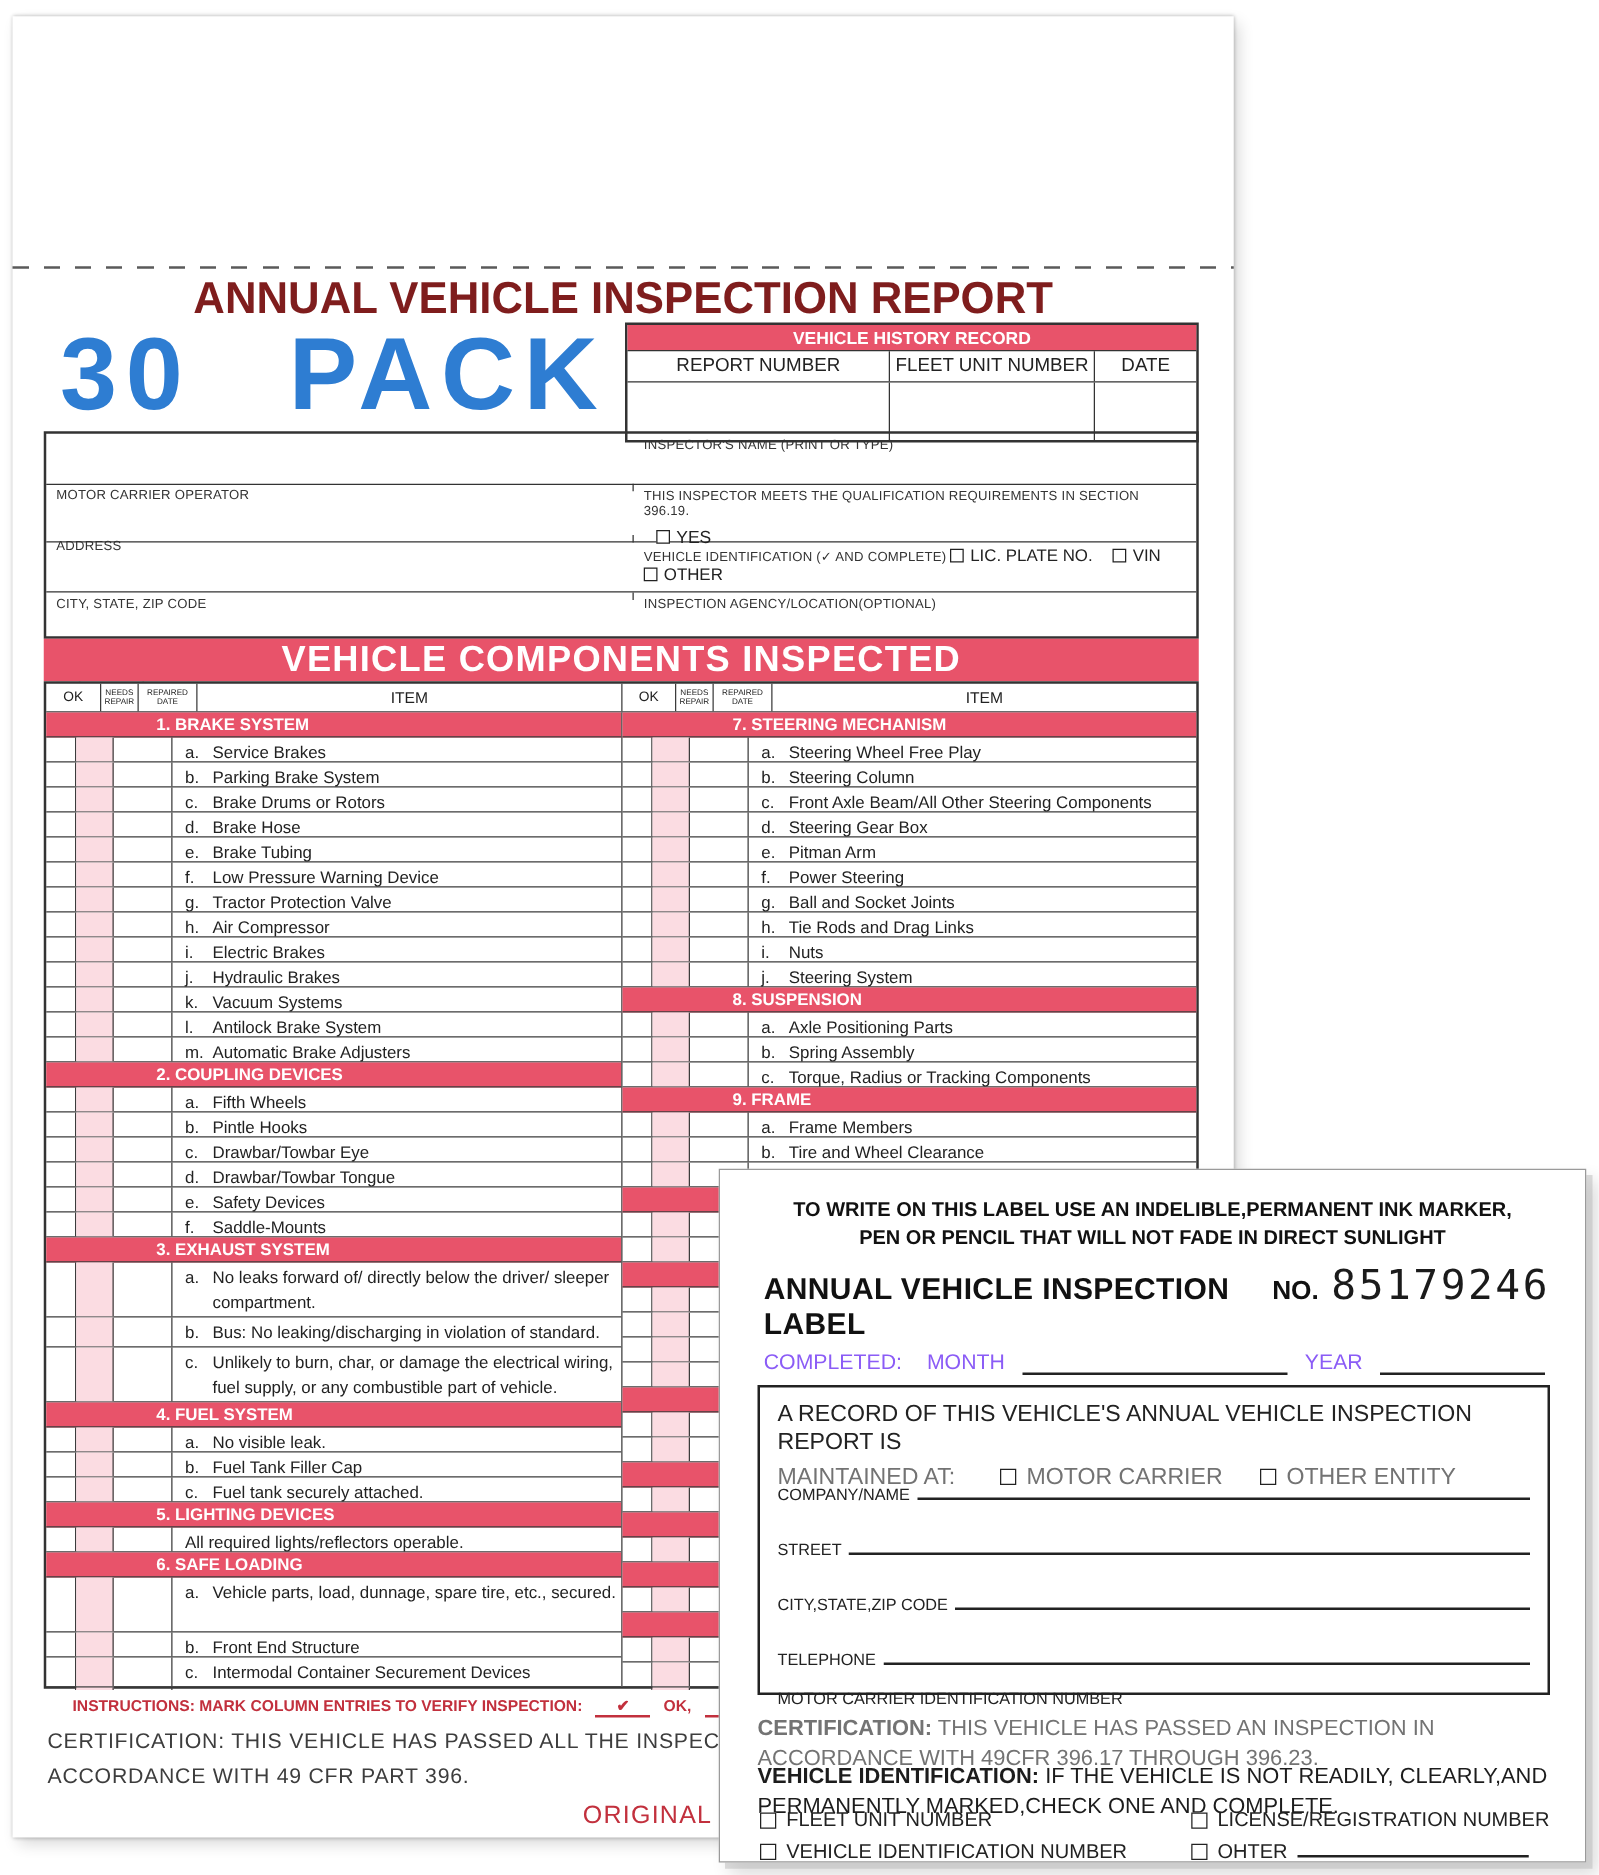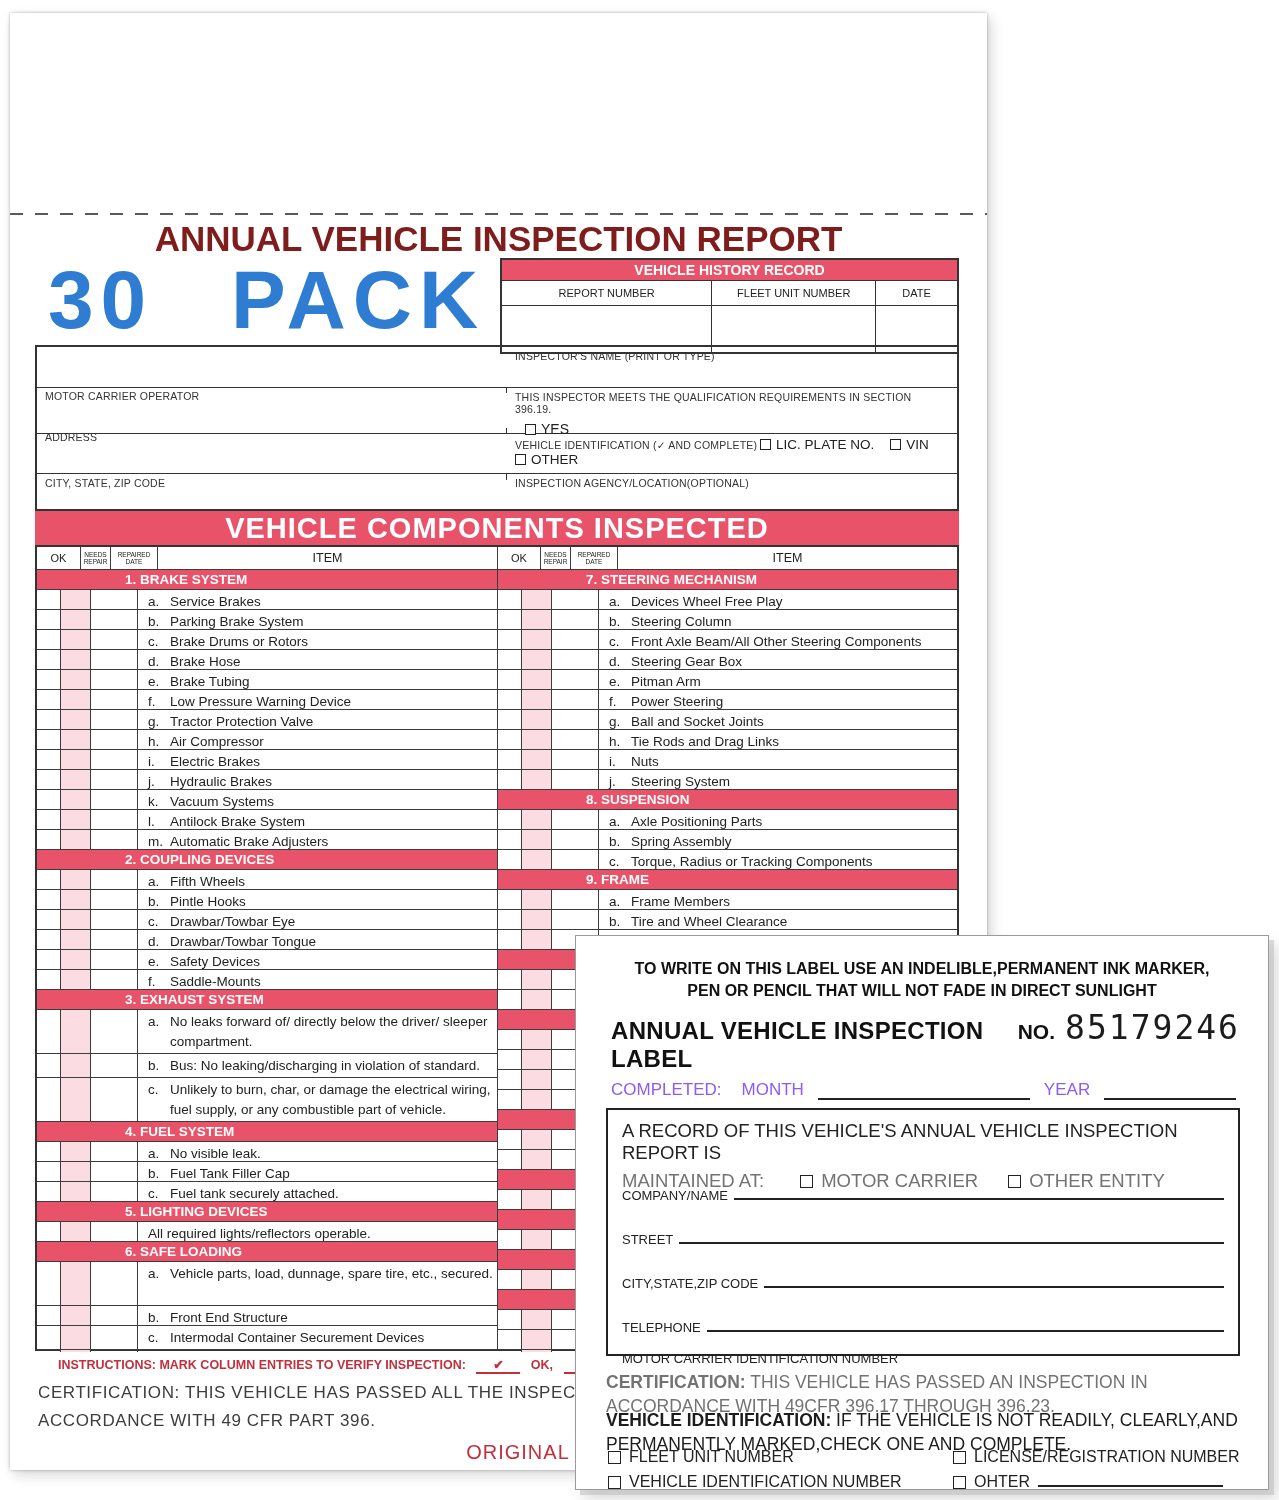--- a/index.html
+++ b/index.html
@@ -15,21 +15,21 @@
   .perf{position:absolute;left:0;top:200px;width:100%;height:2px;
     background:repeating-linear-gradient(90deg,#5a5a5a 0 13px,transparent 13px 25px);}
   .title{position:absolute;top:206px;left:0;width:100%;text-align:center;
     font-size:35px;font-weight:bold;color:#7f1d1d;letter-spacing:0;transform:scaleY(1.02);}
   .pack{position:absolute;left:38px;top:246px;font-size:82px;font-weight:bold;line-height:1;
     color:#2e7dd2;letter-spacing:7px;word-spacing:48px;}
   
   .vhr{position:absolute;left:490px;top:245px;width:459px;border:2px solid #333;background:#fff;box-sizing:border-box;}
   .vhr-head{background:#e8536a;color:#fff;text-align:center;font-size:14px;font-weight:bold;height:20px;line-height:20px;}
   .vhr-row{display:flex;border-top:1.5px solid #333;}
-  .vhr-c{box-sizing:border-box;text-align:center;font-size:11px;line-height:24px;color:#222;}
+  .vhr-c{box-sizing:border-box;text-align:center;font-size:15px;line-height:24px;color:#222;}
   .vhr-c + .vhr-c{border-left:1.5px solid #333;}
   .vhr-c1{width:46%;} .vhr-c2{width:36%;} .vhr-c3{width:18%;}
   .vhr-row.empty .vhr-c{height:46px;}
   
   .infogrid{position:absolute;left:25px;top:332px;width:924px;border:2px solid #333;box-sizing:border-box;}
   .ig-row{display:flex;box-sizing:border-box;}
   .ig-row + .ig-row{border-top:1.5px solid #333;}
   .ig-cell{box-sizing:border-box;padding:3px 8px;}
   .ig-left{width:470px;border-right:1.5px solid #333;margin-top:40px;}
   .ig-right{flex:1;}
@@ -455,21 +455,21 @@
           </div>
         </div>
       <div class="half" id="half-right">
           <div class="secrow">7.  STEERING MECHANISM</div>
           <div class="itemrow" style="height: 20px;">
             <div class="c-ok"></div>
             <div class="c-nr"></div>
             <div class="c-rd"></div>
             <div class="c-it">
               <span class="k">a.</span>
-              <span class="t">Devices Wheel Free Play</span>
+              <span class="t">Steering Wheel Free Play</span>
             </div>
           </div>
           <div class="itemrow" style="height: 20px;">
             <div class="c-ok"></div>
             <div class="c-nr"></div>
             <div class="c-rd"></div>
             <div class="c-it">
               <span class="k">b.</span>
               <span class="t">Steering Column</span>
             </div>

